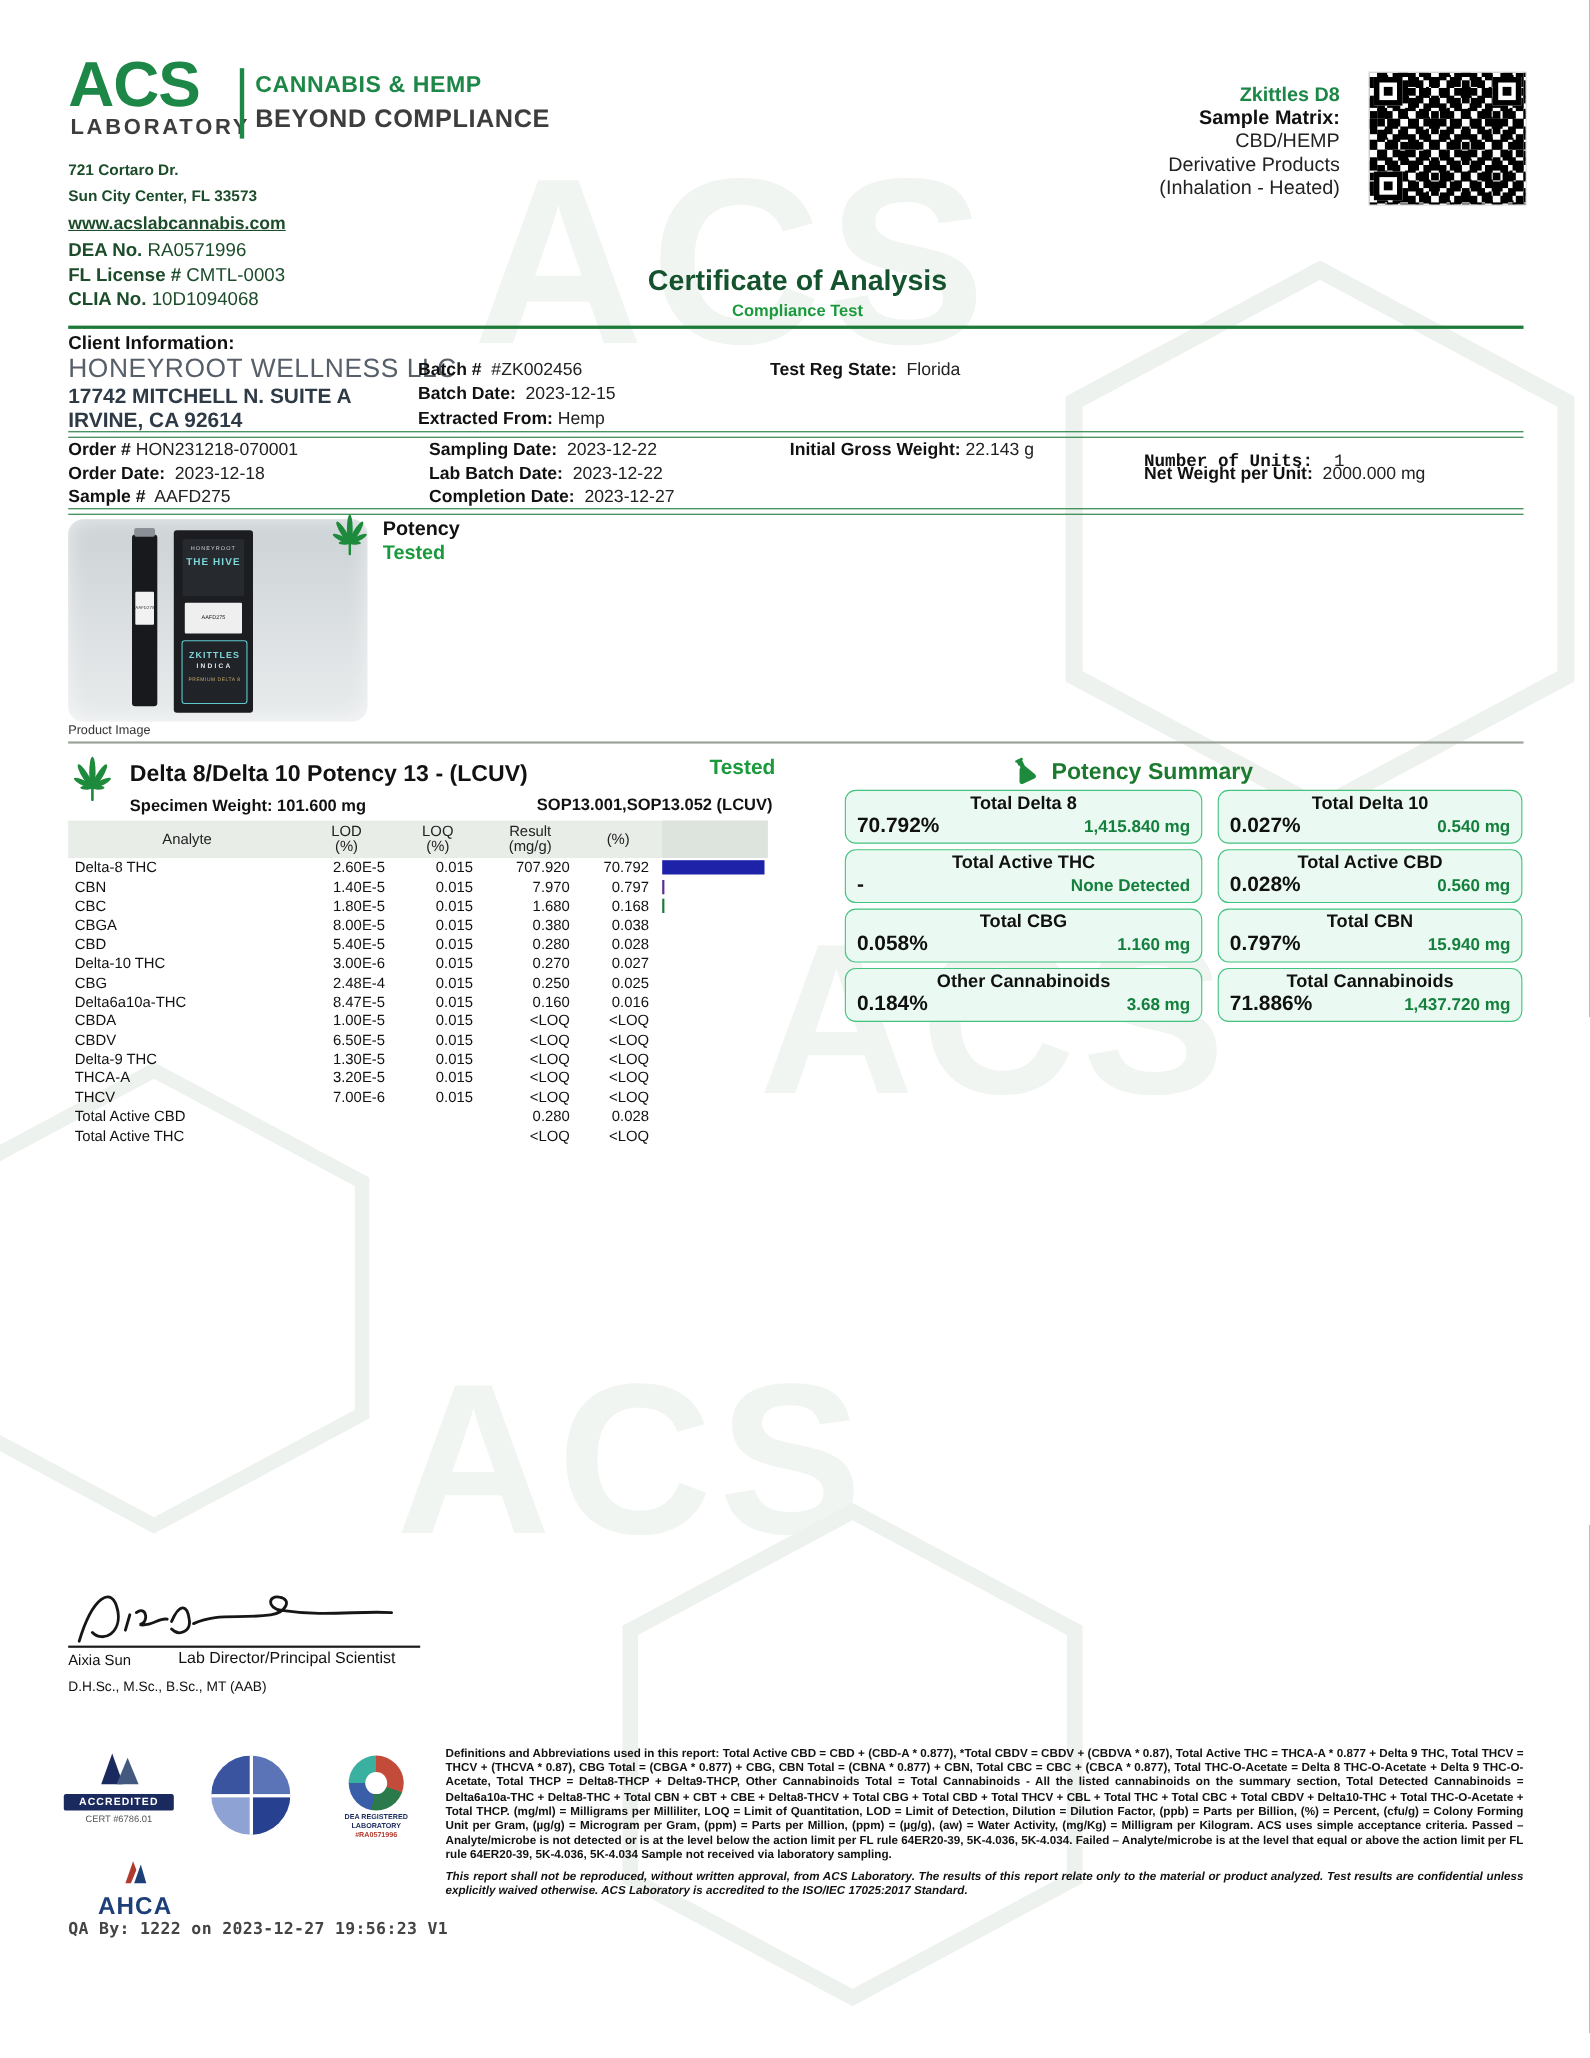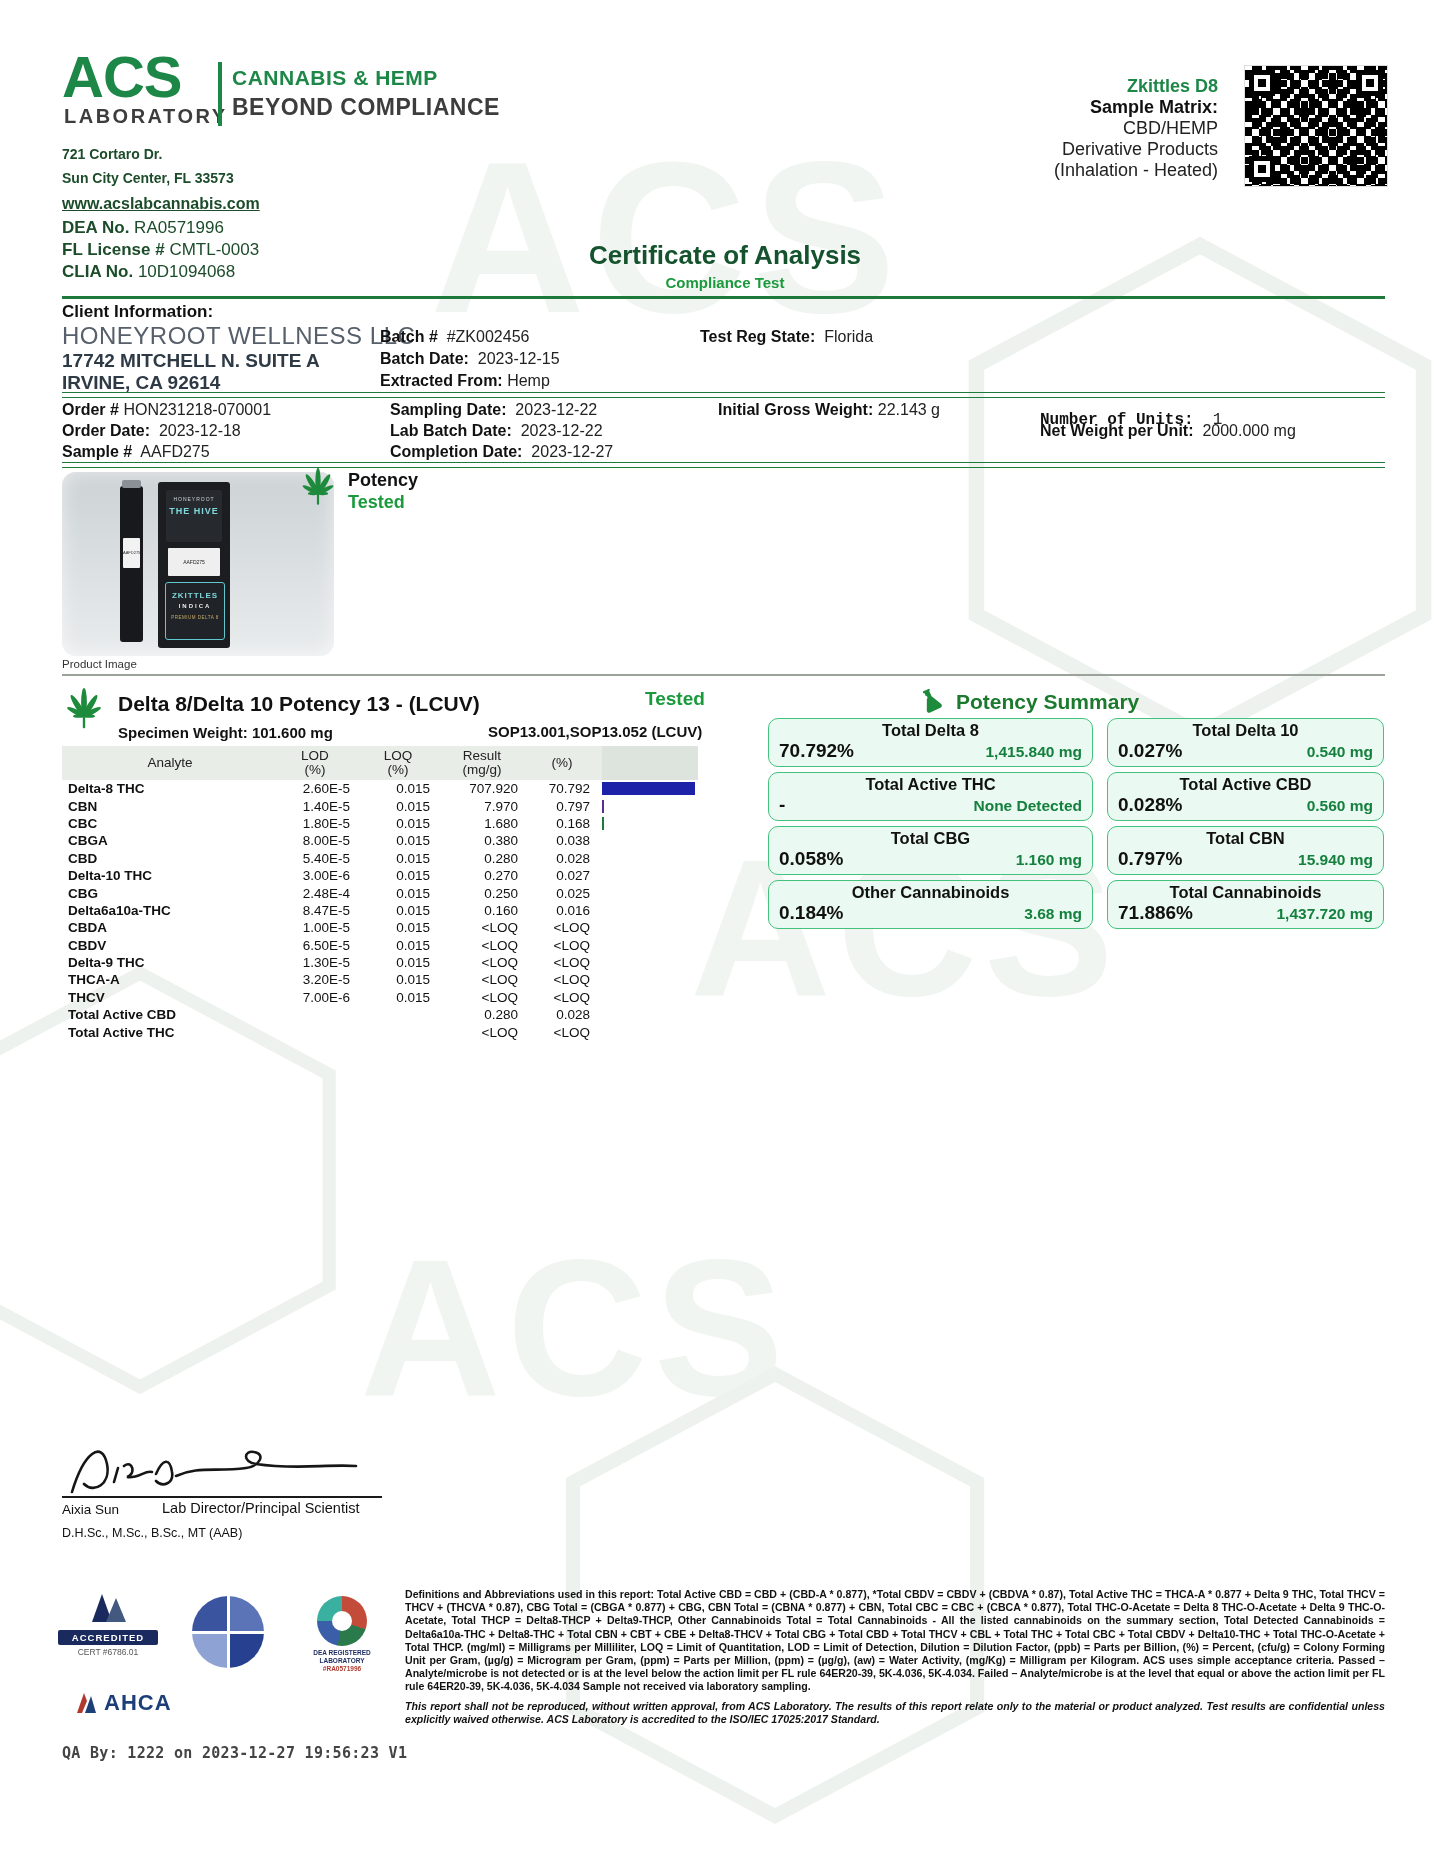--- a/index.html
+++ b/index.html
@@ -55,21 +55,21 @@
   .pt-title{font-size:21px;font-weight:700;color:#111;}
   .pt-spec{font-size:15px;font-weight:700;color:#111;}
   .pt-sop{font-size:15px;font-weight:700;color:#111;}
   .tested2{font-size:19px;font-weight:700;color:#1a9a3c;}
   .ptable{width:636px;font-size:13.5px;}
   .thead{display:flex;align-items:center;background:#e8ede8;height:34px;position:relative;}
   .thead .hc{text-align:center;font-size:13.5px;line-height:14px;color:#222;}
   .c0{width:210px;text-align:left;padding-left:6px;box-sizing:border-box;}
   .c1{width:86px;} .c2{width:80px;} .c3{width:88px;} .c4{width:72px;}
   .trow{display:flex;align-items:center;height:17.4px;position:relative;}
-  .trow .c0{font-weight:700;color:#111;}
+  .trow .c0{font-weight:400;color:#111;}
   .num{text-align:right;padding-right:8px;box-sizing:border-box;font-variant-numeric:tabular-nums;}
   .barwrap{position:absolute;left:540px;top:2.2px;width:95px;height:13px;}
   .barfill{display:block;height:13px;width:0;}
   .gray-art{position:absolute;left:540px;top:0;width:96px;height:34px;background:#dde3dd;}
   
   .ps-title{font-size:21px;font-weight:700;color:#1b7a2e;}
   .cards{display:grid;grid-template-columns:325px 277px;gap:5px 14px;}
   .card{height:45px;border:1.6px solid #43c27e;border-radius:10px;background:#eafaf2;padding:2px 10px 0;box-sizing:content-box;}
   .card .ct{text-align:center;font-size:16.5px;font-weight:700;color:#111;line-height:19px;}
   .card .cr{display:flex;justify-content:space-between;align-items:baseline;margin-top:0;}
@@ -475,21 +475,21 @@
     </svg>
     <div class="banner">ACCREDITED</div>
     <div class="cert">CERT #6786.01</div>
   </div>
   <div class="abs circ" style="left:192px;top:1596px;"></div>
   <div class="abs deab" style="left:292px;top:1596px;">
     <div class="deacirc"></div>
     <div class="dealab">DEA REGISTERED LABORATORY</div>
     <div class="deacert">#RA0571996</div>
   </div>
-  <div class="abs ahca" style="left:74px;top:1690px;">
+  <div class="abs ahca" style="left:89px;top:1690px;flex-direction:column;">
     <svg width="24" height="24" viewBox="0 0 24 24">
       <path d="M3 22 L10 2 L13 10 L8 22 Z" fill="#b03a2e"></path>
       <path d="M11 22 L17 5 L22 22 Z" fill="#1c3f77"></path>
     </svg>
     <span class="txt">AHCA</span>
   </div>
 
   <div class="abs defs" style="left:405px;top:1588px;">
     <div><span class="b">Definitions and Abbreviations used in this report:</span> <span>Total Active CBD = CBD + (CBD-A * 0.877), *Total CBDV = CBDV + (CBDVA * 0.87), Total Active THC = THCA-A * 0.877 + Delta 9 THC, Total THCV = THCV + (THCVA * 0.87), CBG Total = (CBGA * 0.877) + CBG, CBN Total = (CBNA * 0.877) + CBN, Total CBC = CBC + (CBCA * 0.877), Total THC-O-Acetate = Delta 8 THC-O-Acetate + Delta 9 THC-O-Acetate, Total THCP = Delta8-THCP + Delta9-THCP, Other Cannabinoids Total = Total Cannabinoids - All the listed cannabinoids on the summary section, Total Detected Cannabinoids = Delta6a10a-THC + Delta8-THC + Total CBN + CBT + CBE + Delta8-THCV + Total CBG + Total CBD + Total THCV + CBL + Total THC + Total CBC + Total CBDV + Delta10-THC + Total THC-O-Acetate + Total THCP. (mg/ml) = Milligrams per Milliliter, LOQ = Limit of Quantitation, LOD = Limit of Detection, Dilution = Dilution Factor, (ppb) = Parts per Billion, (%) = Percent, (cfu/g) = Colony Forming Unit per Gram, (µg/g) = Microgram per Gram, (ppm) = Parts per Million, (ppm) = (µg/g), (aw) = Water Activity, (mg/Kg) = Milligram per Kilogram. ACS uses simple acceptance criteria. Passed – Analyte/microbe is not detected or is at the level below the action limit per FL rule 64ER20-39, 5K-4.036, 5K-4.034. Failed – Analyte/microbe is at the level that equal or above the action limit per FL rule 64ER20-39, 5K-4.036, 5K-4.034 Sample not received via laboratory sampling.</span></div>
     <div class="p2">This report shall not be reproduced, without written approval, from ACS Laboratory. The results of this report relate only to the material or product analyzed. Test results are confidential unless explicitly waived otherwise. ACS Laboratory is accredited to the ISO/IEC 17025:2017 Standard.</div>

